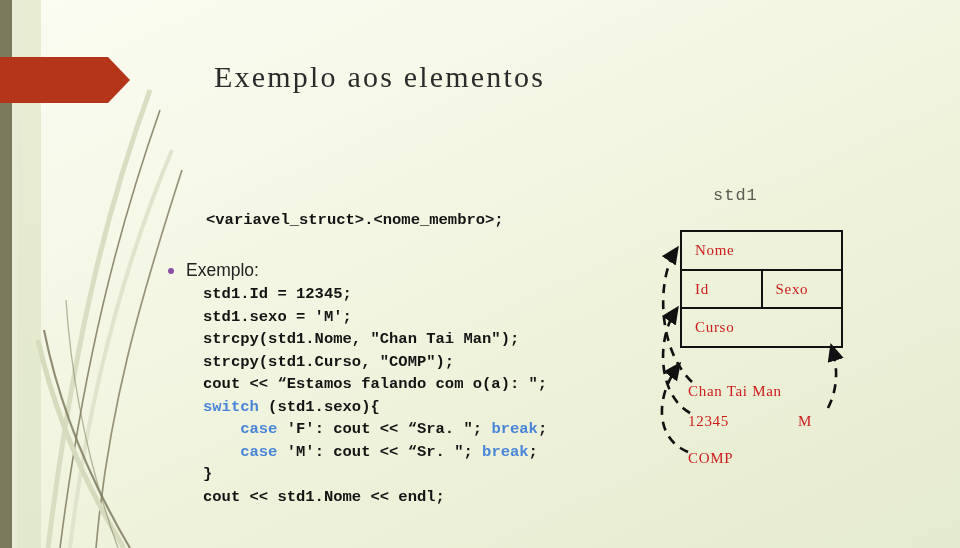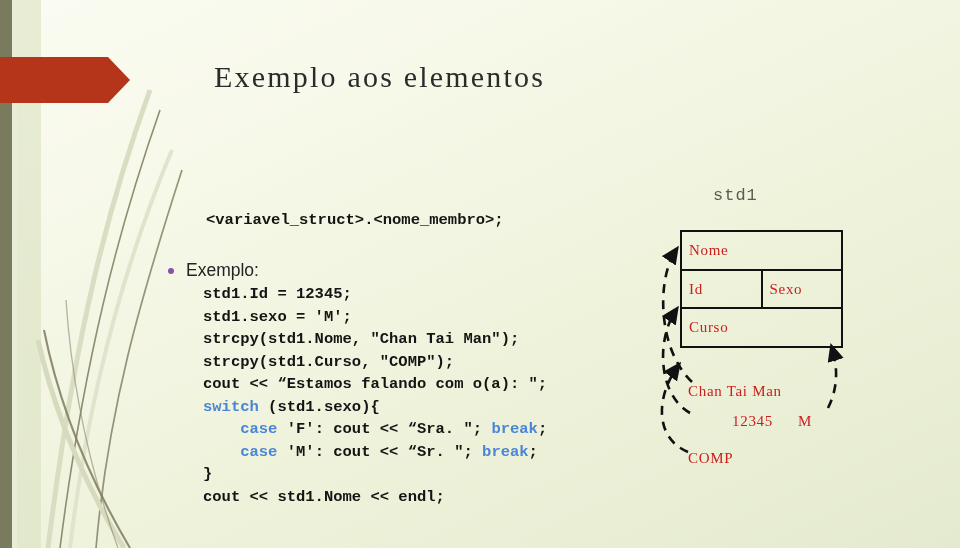--- a/index.html
+++ b/index.html
@@ -143,38 +143,38 @@
     flex: 1 1 0;
     display: flex;
     box-sizing: border-box;
   }
   .row + .row { border-top: 2.5px solid #111; }
   .cell {
     flex: 1 1 0;
     box-sizing: border-box;
     display: flex;
     align-items: center;
-    padding-left: 7px;
+    padding-left: 13px;
     font-family: "Liberation Serif", serif;
     font-size: 15px;
     letter-spacing: 0.7px;
     color: #cc1d1d;
   }
   .cell + .cell { border-left: 2.5px solid #111; text-align: right; }
 
   .val {
     position: absolute;
     font-family: "Liberation Serif", serif;
     font-size: 15px;
     letter-spacing: 0.7px;
     color: #cc1d1d;
     white-space: nowrap;
   }
   #val-nome  { left: 688px; top: 383px; }
-  #val-id    { left: 688px; top: 413px; margin-left: 44px; }
+  #val-id    { left: 688px; top: 413px; }
   #val-sexo  { left: 798px; top: 413px; }
   #val-curso { left: 688px; top: 450px; }
 
   .arrows {
     position: absolute;
     left: 600px;
     top: 170px;
     width: 360px;
     height: 330px;
     pointer-events: none;

